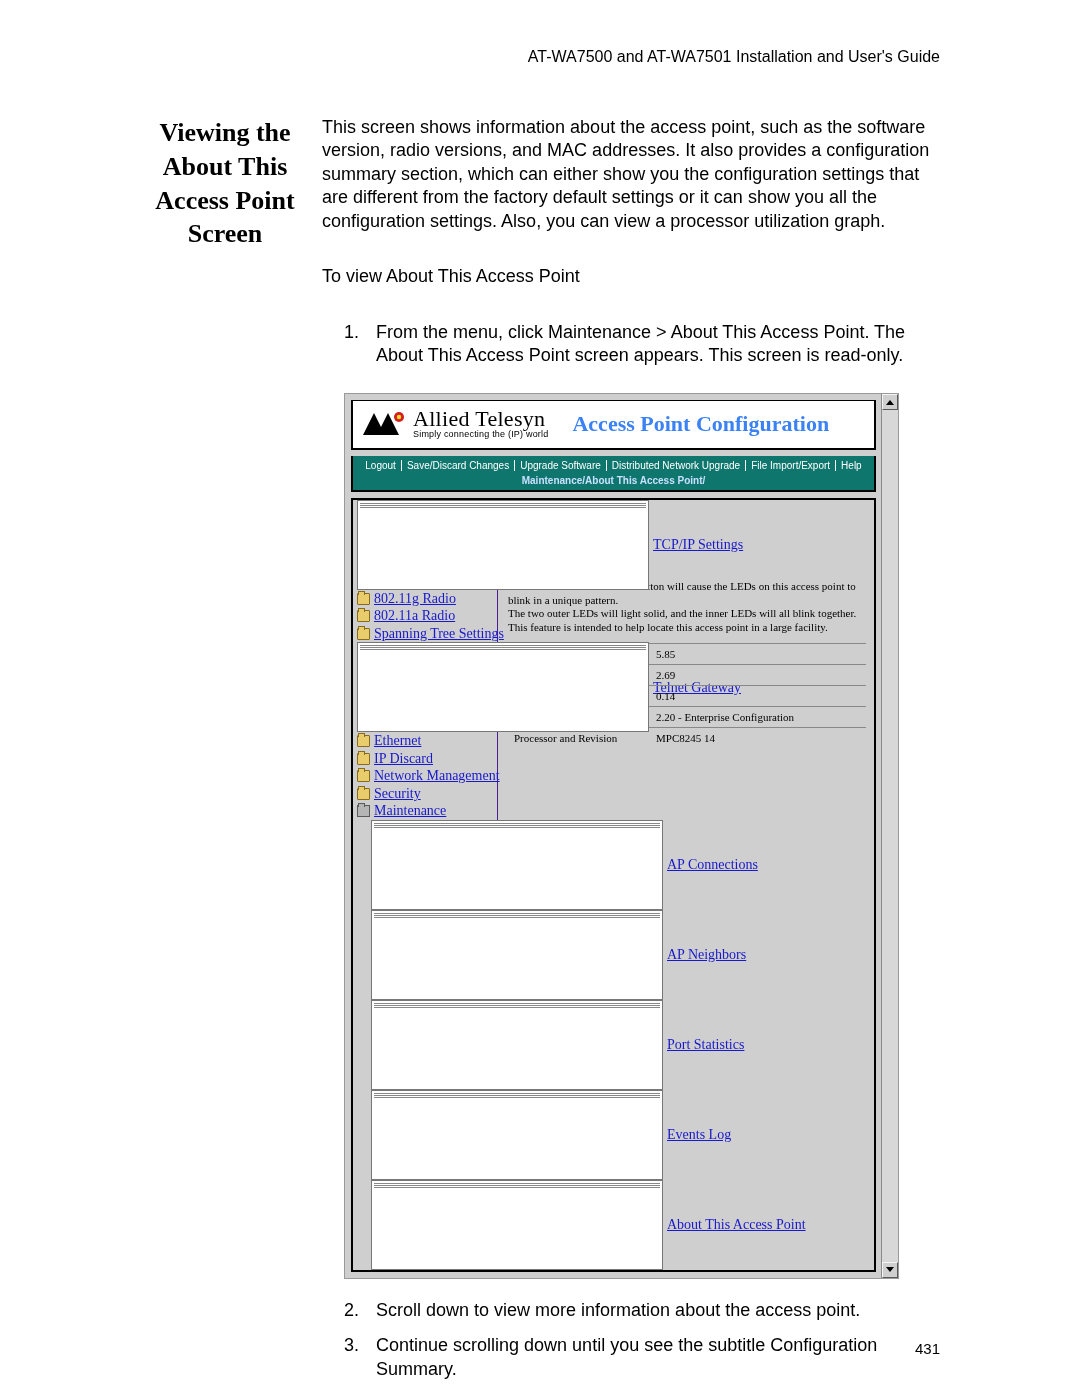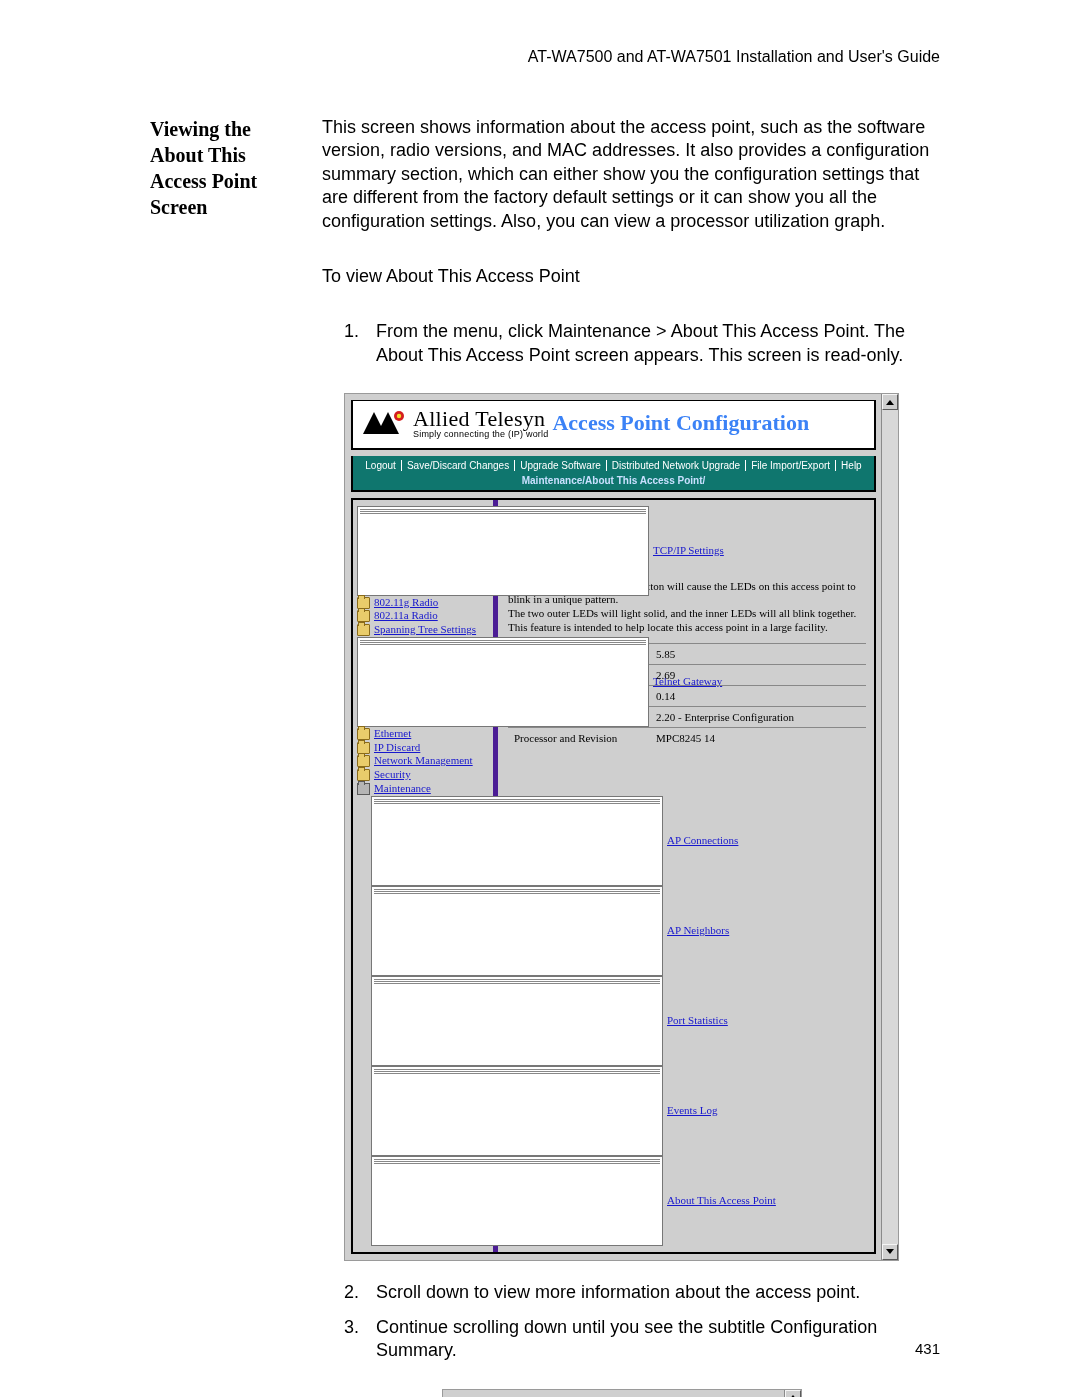--- a/index.html
+++ b/index.html
@@ -24,23 +24,23 @@
   .two-col {
     display: flex;
     align-items: flex-start;
     gap: 22px;
     margin-bottom: 14px;
   }
   .side-heading {
     width: 150px;
     font-family: "Times New Roman", Times, serif;
     font-weight: bold;
-    font-size: 20px;
+    font-size: 26px;
     line-height: 1.3;
-    text-align: left;
+    text-align: center;
     flex: none;
   }
   .body-col {
     flex: 1;
     font-size: 18px;
     line-height: 1.3;
   }
   .body-col p { margin: 0 0  18px 0; }
   .list-row {
     display: flex;
@@ -87,21 +87,21 @@
     margin-right: 16px; 
   }
   .brand-bar {
     background: #fff;
     border: 2px solid #000;
     border-top-width: 1px;
     margin: 6px;
     padding: 6px 10px 8px 10px;
     display: flex;
     align-items: center;
-    gap: 4px;
+    gap: 24px;
   }
   .brand-left {
     display: flex;
     align-items: center;
     gap: 6px;
   }
   .brand-left svg { flex: none; }
   .brand-text { display:flex;flex-direction:column;line-height:1.05;}
   .brand-text .b1 { font-size: 22px; font-weight: 400; letter-spacing: 0.3px;}
   .brand-text .b2 { font-size: 9px; letter-spacing: 0.2px; font-family: Arial, sans-serif;}
@@ -140,24 +140,24 @@
     color: #c9e0ff;
   }
   .config-area {
     display: flex;
     margin: 0 6px 6px 6px;
     border: 2px solid #000;
     background: #cfcfcf;
   }
   .nav-tree {
     width: 145px;
-    padding: 6px 4px;
-    font-size: 11px;
+    padding: 0 4px;
+    font-size: 14px;
     font-family: "Times New Roman", Times, serif;
-    border-right: 5px solid #4c1d95;
+    border-right: 1px solid #4c1d95;
     box-sizing: border-box;
   }
   .nav-tree a {
     color: #1818cd;
     text-decoration: underline;
   }
   .nav-item {
     display: flex;
     align-items: center;
     gap: 4px;

